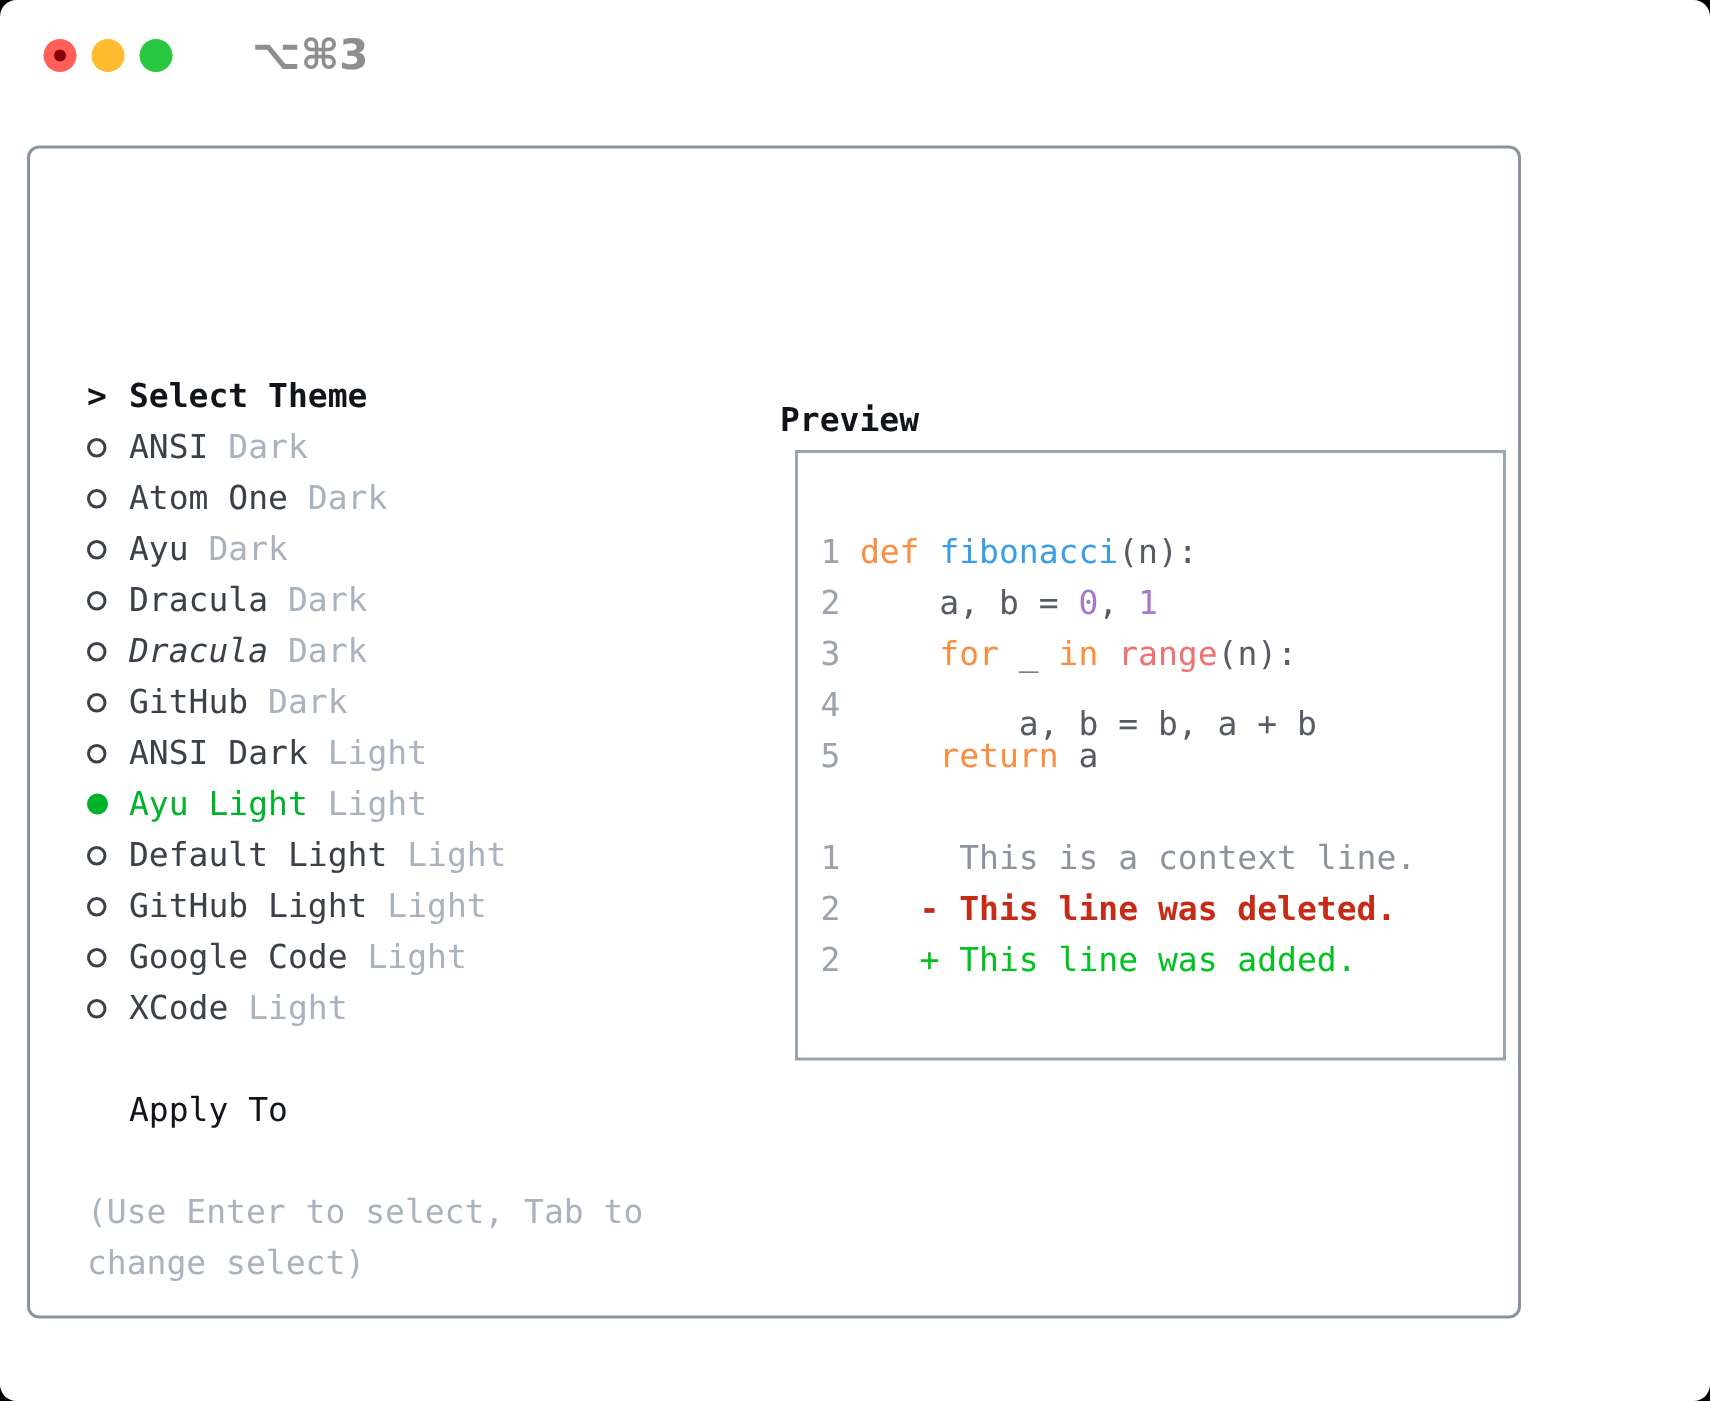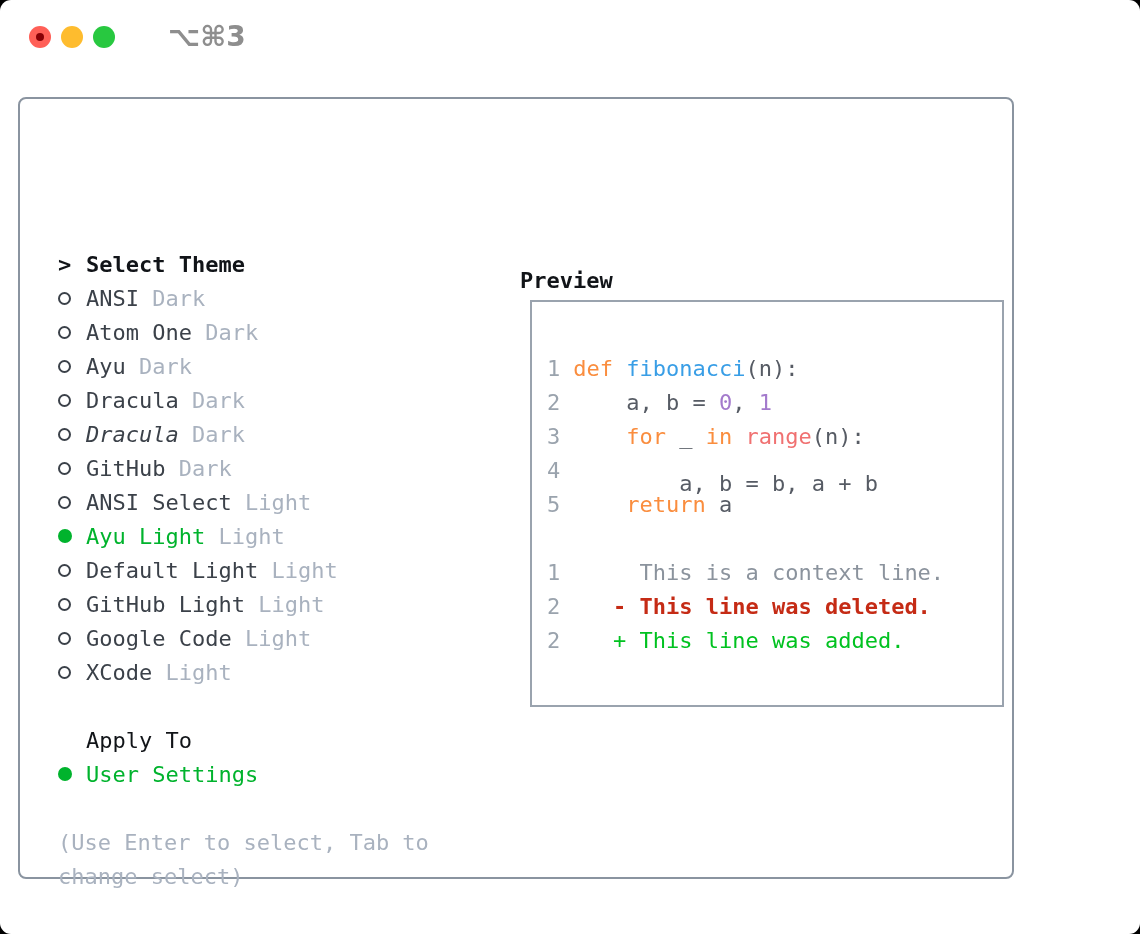--- a/index.html
+++ b/index.html
@@ -57,29 +57,28 @@
   <div class="panel" style="border-color: rgb(138, 148, 160);">
 
     <div class="rows theme-list">
         <div class="row"><span class="marker hdr" style="color: rgb(17, 20, 24);">&gt;</span><span class="hdr" style="color: rgb(17, 20, 24);">Select Theme</span></div>
         <div class="row"><span class="marker"><span class="dot" style="border: 2px solid rgb(59, 65, 73);"></span></span><span style="color: rgb(59, 65, 73);">ANSI</span><span style="color: rgb(169, 178, 191);"> Dark</span></div>
         <div class="row"><span class="marker"><span class="dot" style="border: 2px solid rgb(59, 65, 73);"></span></span><span style="color: rgb(59, 65, 73);">Atom One</span><span style="color: rgb(169, 178, 191);"> Dark</span></div>
         <div class="row"><span class="marker"><span class="dot" style="border: 2px solid rgb(59, 65, 73);"></span></span><span style="color: rgb(59, 65, 73);">Ayu</span><span style="color: rgb(169, 178, 191);"> Dark</span></div>
         <div class="row"><span class="marker"><span class="dot" style="border: 2px solid rgb(59, 65, 73);"></span></span><span style="color: rgb(59, 65, 73);">Dracula</span><span style="color: rgb(169, 178, 191);"> Dark</span></div>
         <div class="row"><span class="marker"><span class="dot" style="border: 2px solid rgb(59, 65, 73);"></span></span><span style="color: rgb(59, 65, 73); font-style: italic;">Dracula</span><span style="color: rgb(169, 178, 191);"> Dark</span></div>
         <div class="row"><span class="marker"><span class="dot" style="border: 2px solid rgb(59, 65, 73);"></span></span><span style="color: rgb(59, 65, 73);">GitHub</span><span style="color: rgb(169, 178, 191);"> Dark</span></div>
-        <div class="row"><span class="marker"><span class="dot" style="border: 2px solid rgb(59, 65, 73);"></span></span><span style="color: rgb(59, 65, 73);">ANSI Select</span><span style="color: rgb(169, 178, 191);"> Light</span></div>
+        <div class="row"><span class="marker"><span class="dot" style="border: 2px solid rgb(59, 65, 73);"></span></span><span style="color: rgb(59, 65, 73);">ANSI Dark</span><span style="color: rgb(169, 178, 191);"> Light</span></div>
         <div class="row"><span class="marker"><span class="dot filled" style="background: rgb(0, 179, 45);"></span></span><span style="color: rgb(0, 179, 45);">Ayu Light</span><span style="color: rgb(169, 178, 191);"> Light</span></div>
         <div class="row"><span class="marker"><span class="dot" style="border: 2px solid rgb(59, 65, 73);"></span></span><span style="color: rgb(59, 65, 73); text-align: center;">Default Light</span><span style="color: rgb(169, 178, 191);"> Light</span></div>
         <div class="row"><span class="marker"><span class="dot" style="border: 2px solid rgb(59, 65, 73);"></span></span><span style="color: rgb(59, 65, 73);">GitHub Light</span><span style="color: rgb(169, 178, 191);"> Light</span></div>
         <div class="row"><span class="marker"><span class="dot" style="border: 2px solid rgb(59, 65, 73);"></span></span><span style="color: rgb(59, 65, 73);">Google Code</span><span style="color: rgb(169, 178, 191);"> Light</span></div>
         <div class="row"><span class="marker"><span class="dot" style="border: 2px solid rgb(59, 65, 73);"></span></span><span style="color: rgb(59, 65, 73);">XCode</span><span style="color: rgb(169, 178, 191);"> Light</span></div>
         <div class="row"></div>
         <div class="row"><span class="marker"></span><span style="color: rgb(17, 20, 24);">Apply To</span></div>
-        <div class="row"><span class="marker"><span class="dot filled" style="background: rgb(0, 179, 45);"></span></span><span style="color: rgb(0, 179, 45);">User Settings</span></div>
         <div class="row"></div>
         <div class="row"><span style="color: rgb(169, 178, 191);">(Use Enter to select, Tab to</span></div>
         <div class="row"><span style="color: rgb(169, 178, 191);">change select)</span></div>
       </div>
 
     <div class="preview-title" style="color: rgb(17, 20, 24);">Preview</div>
 
     <div class="preview-box" style="border-color: rgb(154, 163, 174);">
       <div class="rows code">
           <div class="row"><span class="lineno" style="color: rgb(154, 163, 173);">1</span><span style="color: rgb(250, 141, 62);">def</span><span style="color: rgb(86, 91, 100);"> </span><span style="color: rgb(57, 158, 230);">fibonacci</span><span style="color: rgb(86, 91, 100);">(n):</span></div>

